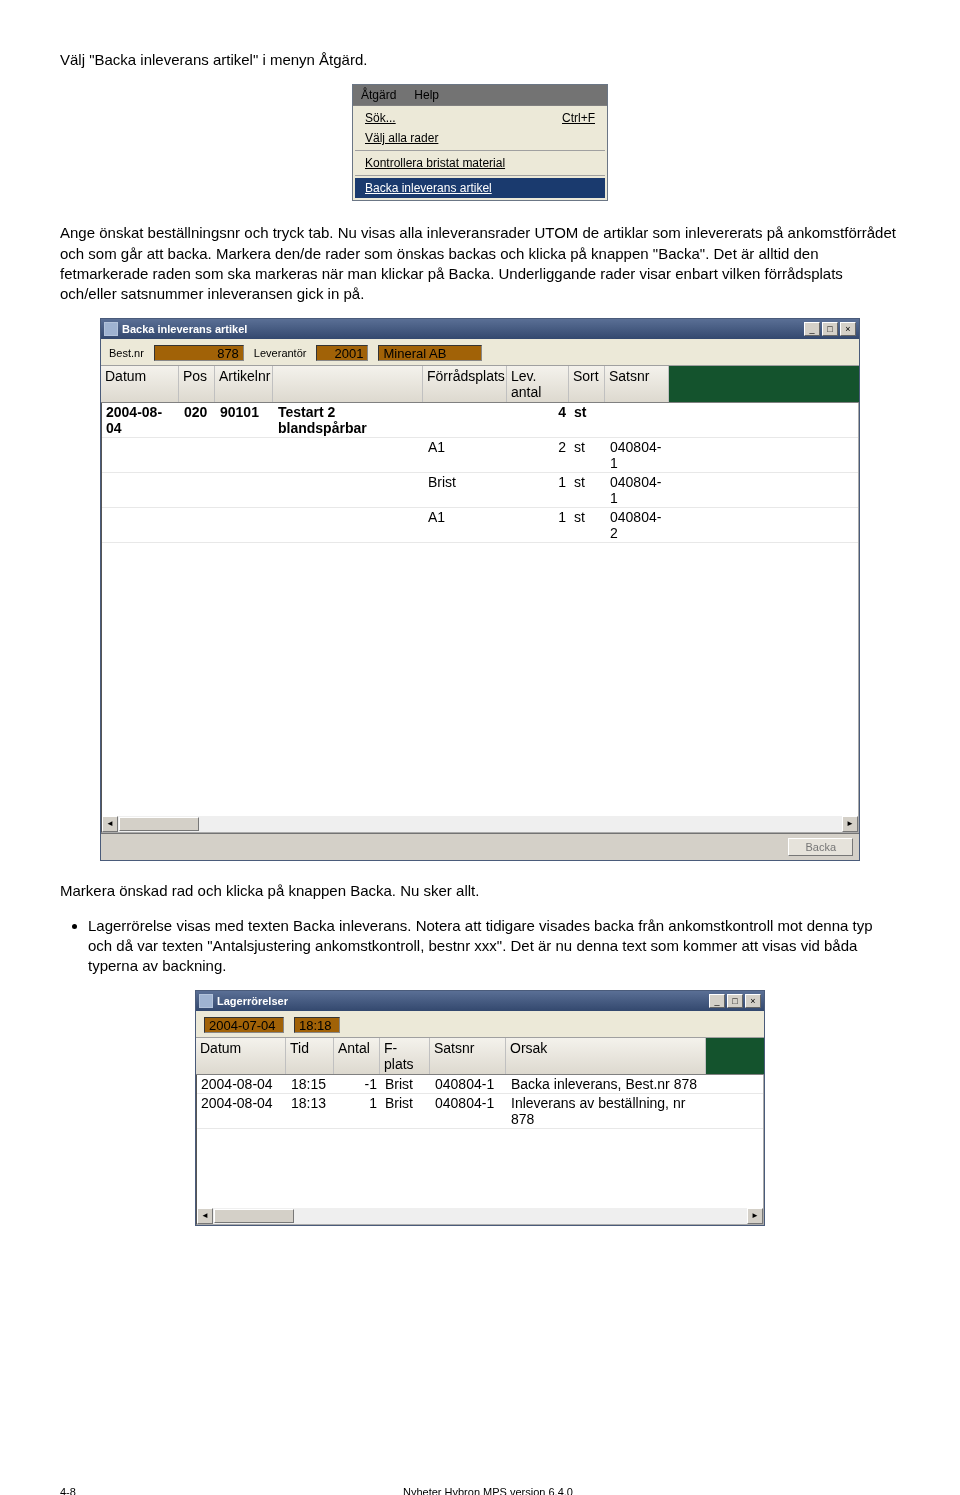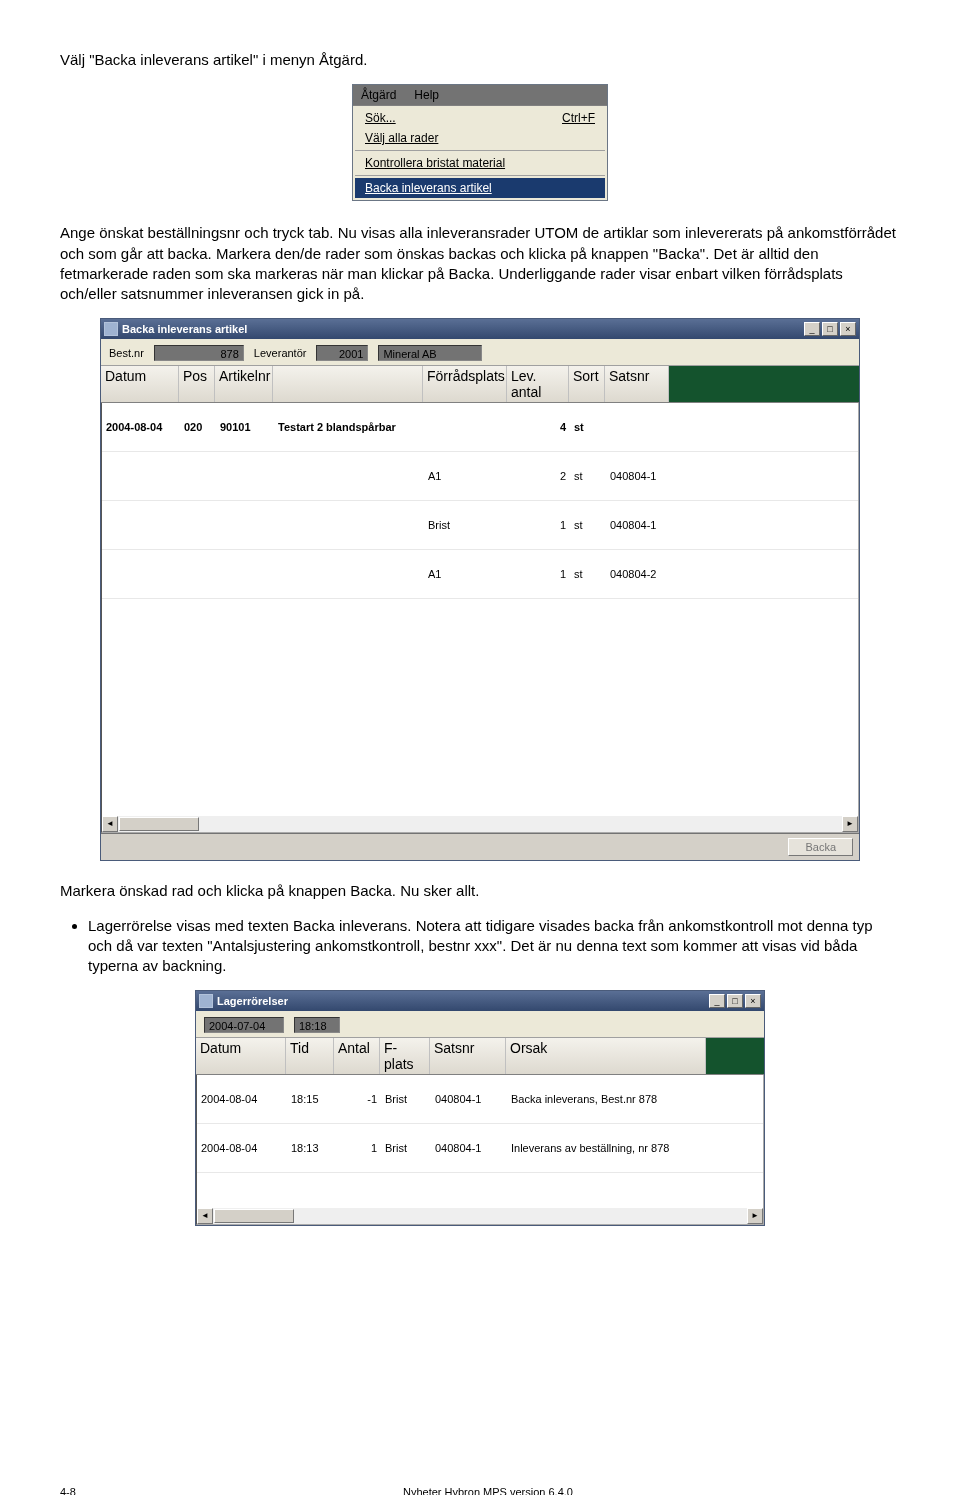--- a/index.html
+++ b/index.html
@@ -58,39 +58,39 @@
   }
   .title-text { flex:1; font-size:11px; font-weight:bold; }
   .wbtn {
     width:16px; height:14px; background:#d4d0c8;
     border:1px solid #fff; border-right-color:#666; border-bottom-color:#666;
     margin-left:2px; font-size:9px; line-height:12px; text-align:center; color:#000;
   }
   .cli { background:#ece9d8; padding:6px 8px 4px 8px; display:flex; gap:10px; align-items:center; border-bottom:1px solid #a0a0a0;}
   .cli label { font-size:11px; }
   .cli-input {
-    background:#737373; border:1px inset #888; padding:1px 4px;
-    font-size:11px; text-align:right; height:16px; line-height:14px;
+    background:#a16207; border:1px inset #888; padding:1px 4px;
+    font-size:13px; text-align:right; height:16px; line-height:14px;
   }
   .cli-input.left { text-align:left; }
   .hdr-row, .body-row {
     display:grid; font-size:11px;
   }
   .grid1 { grid-template-columns: 78px 36px 58px 150px 84px 62px 36px 64px; }
   .hdr-row {
     background:#14532d; border-bottom:1px solid #808080;
     font-size:14px;
   }
   .hdr-row > div {
     padding:2px 4px; border-right:1px solid #c0c0c0;
     background:linear-gradient(#f4f2ec,#ddd9cf);
   }
   .tbody { background:#fff; height:430px; border:1px inset #aaa; border-top:none; position:relative; overflow:hidden;}
   .tbody2 { height:150px; }
-  .body-row > div { padding:18px 4px; font-size:11px; }
+  .body-row > div { padding:1px 4px; font-size:14px; }
   .body-row.bold { font-weight:bold; }
   .scroll-h {
     position:absolute; bottom:0; left:0; right:0; height:16px;
     background:#ece9d8; display:flex;
   }
   .sbtn { width:16px; height:16px; background:#d4d0c8; border:1px solid #fff; border-right-color:#777; border-bottom-color:#777; font-size:8px; text-align:center; line-height:14px;}
   .strack { flex:1; background:#efefef; }
   .sbar { width:80px; height:14px; margin:1px; background:#d4d0c8; border:1px solid #fff; border-right-color:#777; border-bottom-color:#777;}
   .bottom-bar { background:#d4d0c8; padding:4px 6px; display:flex; justify-content:flex-end; border-top:1px solid #737373; }
   .btn {

